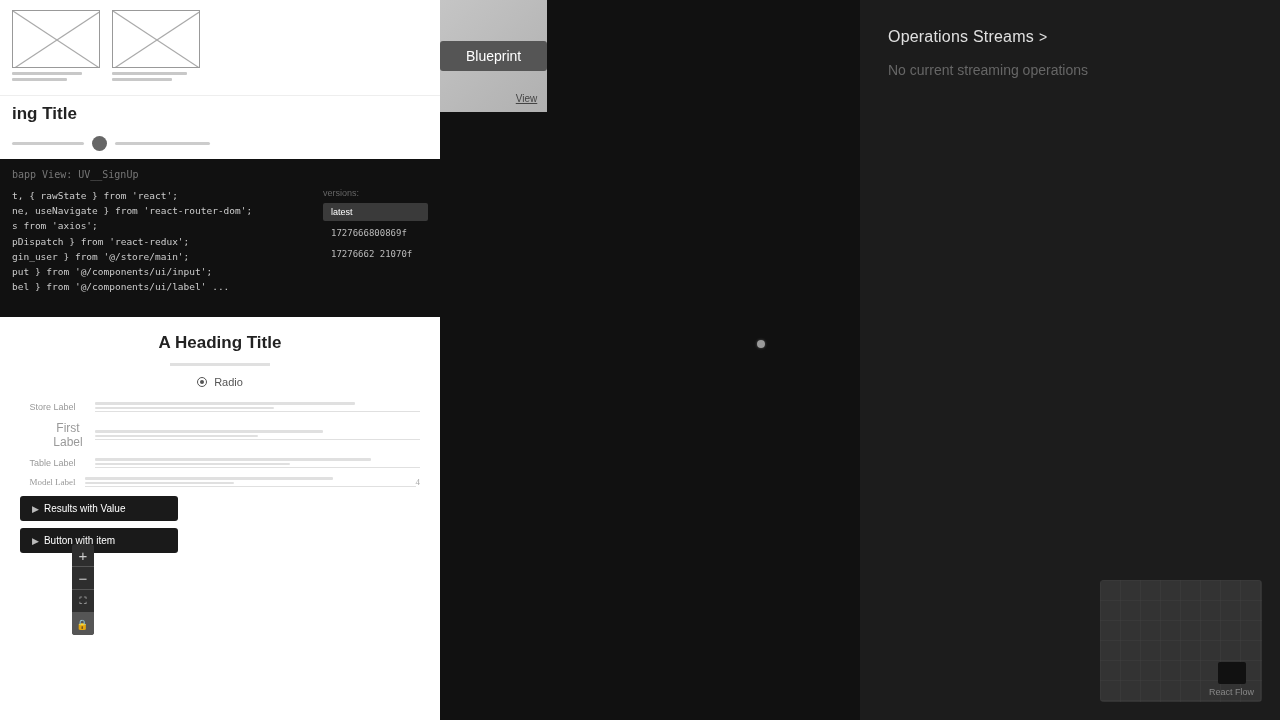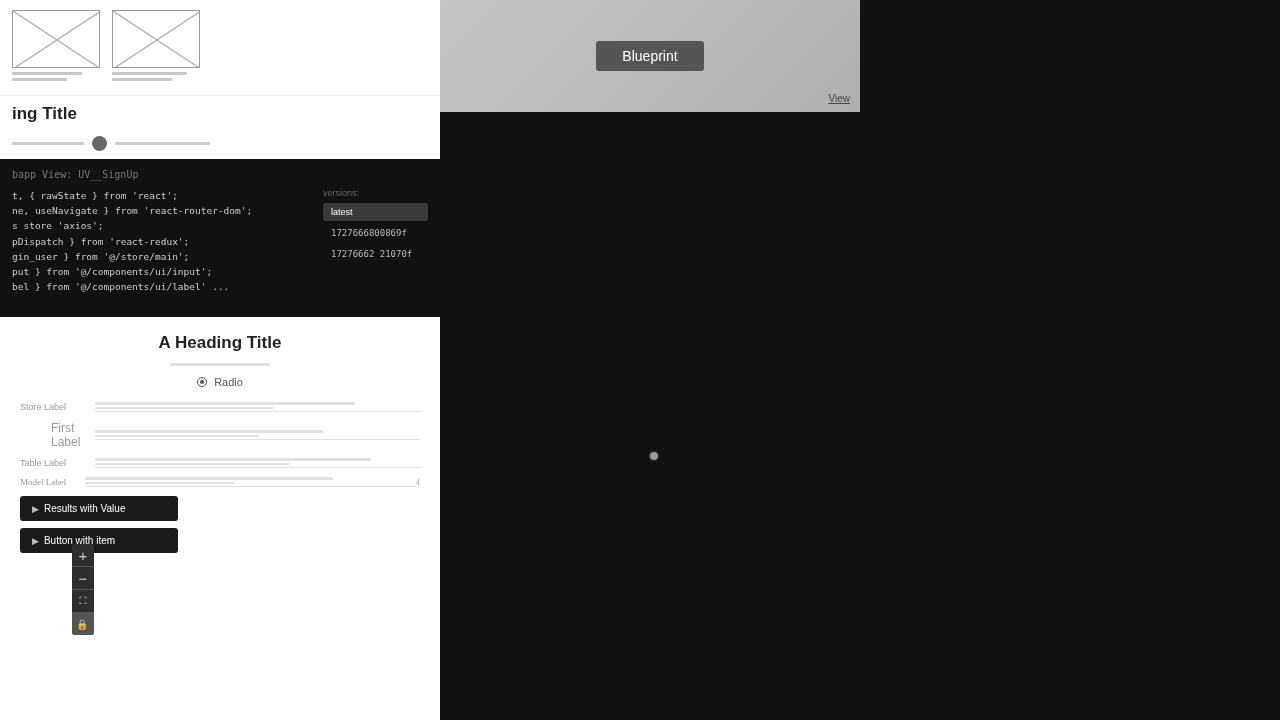--- a/index.html
+++ b/index.html
@@ -58,21 +58,21 @@
           <div style="width:95px;height:3px;background:#ccc;border-radius:2px;"></div>
         </div>
       </div>
 
       <div style="background:#111;padding:10px 12px;height:158px;overflow:hidden;">
         <div style="font-family:monospace;font-size:10px;color:#777;margin-bottom:8px;">bapp View: UV__SignUp</div>
         <div style="display:flex;gap:0;">
           <div style="flex:1;">
             <div style="font-family:monospace;font-size:9.5px;color:#ccc;line-height:1.6;">t, { rawState } from 'react';</div>
             <div style="font-family:monospace;font-size:9.5px;color:#ccc;line-height:1.6;">ne, useNavigate } from 'react-router-dom';</div>
-            <div style="font-family:monospace;font-size:9.5px;color:#ccc;line-height:1.6;">s store 'axios';</div>
+            <div style="font-family:monospace;font-size:9.5px;color:#ccc;line-height:1.6;">s from 'axios';</div>
             <div style="font-family:monospace;font-size:9.5px;color:#ccc;line-height:1.6;">pDispatch } from 'react-redux';</div>
             <div style="font-family:monospace;font-size:9.5px;color:#ccc;line-height:1.6;">gin_user } from '@/store/main';</div>
             <div style="font-family:monospace;font-size:9.5px;color:#ccc;line-height:1.6;">put } from '@/components/ui/input';</div>
             <div style="font-family:monospace;font-size:9.5px;color:#ccc;line-height:1.6;">bel } from '@/components/ui/label' ...</div>
           </div>
           <div style="width:105px;flex-shrink:0;">
             <div style="font-size:9px;color:#666;margin-bottom:5px;">versions:</div>
             <div style="padding:4px 8px;font-size:9px;color:#fff;margin-bottom:3px;cursor:pointer;background:#3a3a3a;border-radius:2px;">latest</div>
             <div style="padding:4px 8px;font-size:9px;color:#bbb;margin-bottom:3px;cursor:pointer;font-family:monospace;">1727666800869f</div>
             <div style="padding:4px 8px;font-size:9px;color:#bbb;margin-bottom:3px;cursor:pointer;font-family:monospace;">17276662 21070f</div>
@@ -83,21 +83,21 @@
       <div style="background:#fff;padding:16px 20px;overflow:hidden;">
         <div style="font-size:17px;font-weight:600;color:#222;text-align:center;margin-bottom:10px;">A Heading Title</div>
         <div style="width:100px;height:3px;background:#e0e0e0;margin:0 auto 10px;"></div>
         <div style="display:flex;align-items:center;gap:7px;justify-content:center;margin-bottom:14px;">
           <div style="width:10px;height:10px;border-radius:50%;border:1.5px solid #555;flex-shrink:0;cursor:pointer;position:relative;display:flex;align-items:center;justify-content:center;">
             <div style="width:4px;height:4px;border-radius:50%;background:#555;"></div>
           </div>
           <div style="font-size:11px;color:#555;">Radio</div>
         </div>
 
-        <div style="">
+        <div style="text-align:center;">
           <div style="display:flex;align-items:center;gap:10px;margin-bottom:9px;">
             <div style="font-size:9px;color:#999;width:65px;flex-shrink:0;">Store Label</div>
             <div style="flex:1;display:flex;flex-direction:column;gap:2px;cursor:text;border-bottom:1px solid #e0e0e0;padding-bottom:2px;">
               <div style="height:2.5px;width:80%;background:#e0e0e0;border-radius:1px;"></div>
               <div style="height:2.5px;width:55%;background:#e0e0e0;border-radius:1px;"></div>
             </div>
           </div>
           <div style="display:flex;align-items:center;gap:10px;margin-bottom:9px;">
             <div style="font-size:12px;color:#999;width:65px;flex-shrink:0;padding-left:31px;">First Label</div>
             <div style="flex:1;display:flex;flex-direction:column;gap:2px;cursor:text;border-bottom:1px solid #e0e0e0;padding-bottom:2px;">
@@ -138,31 +138,58 @@
         <button style="width:22px;height:22px;background:transparent;color:#ccc;border:none;cursor:pointer;font-size:15px;display:flex;align-items:center;justify-content:center;line-height:1;">+</button>
         <div style="height:1px;background:#555;"></div>
         <button style="width:22px;height:22px;background:transparent;color:#ccc;border:none;cursor:pointer;font-size:15px;display:flex;align-items:center;justify-content:center;line-height:1;">−</button>
         <div style="height:1px;background:#555;"></div>
         <button style="width:22px;height:22px;background:transparent;color:#ccc;border:none;cursor:pointer;font-size:10px;display:flex;align-items:center;justify-content:center;">⛶</button>
         <div style="height:1px;background:#555;"></div>
         <button style="width:22px;height:22px;background:#555;color:#ccc;border:none;cursor:pointer;font-size:10px;display:flex;align-items:center;justify-content:center;">🔒</button>
       </div>
     </div>
 
-    <div style="width:420px;height:720px;display:flex;flex-direction:column;background:#111;overflow:hidden;">
+    <div style="width:420px;height:720px;display:flex;flex-direction:row;background:#111;overflow:hidden;">
 
       <div style="background:#bbb;height:112px;display:flex;align-items:center;justify-content:center;position:relative;flex-shrink:0;">
 
         <div style="position:absolute;inset:0;background:linear-gradient(135deg,#c5c5c5,#b0b0b0);"></div>
         <button style="position:relative;background:#555;color:#fff;border:none;padding:7px 26px;font-size:14px;border-radius:3px;cursor:pointer;z-index:1;">Blueprint</button>
         <div style="position:absolute;bottom:8px;right:10px;font-size:10px;color:#444;text-decoration:underline;cursor:pointer;z-index:1;">View</div>
       </div>
 
       <div style="flex:1;background:#111;position:relative;">
 
         <div style="position:absolute;top:340px;left:210px;width:8px;height:8px;border-radius:50%;background:rgba(200,200,200,0.75);pointer-events:none;box-shadow:0 0 3px rgba(255,255,255,0.3);"></div>
       </div>
     </div>
 
   </div>
 
+  <div style="width:420px;height:720px;background:#1c1c1c;padding:28px 28px;position:relative;flex-shrink:0;">
+
+    <div style="display:flex;align-items:center;gap:5px;margin-bottom:14px;">
+      <span style="color:#e0e0e0;font-size:16px;font-weight:500;letter-spacing:0.2px;">Operations Streams</span>
+      <span style="color:#e0e0e0;font-size:14px;cursor:pointer;">&gt;</span>
+    </div>
+
+    <div style="color:#666;font-size:14px;line-height:1.5;">No current streaming operations</div>
+
+    <div style="position:absolute;bottom:18px;right:18px;width:162px;height:122px;background:#2a2a2a;border-radius:4px;overflow:hidden;cursor:pointer;">
+      <div style="width:100%;height:100%;background:#333;position:relative;">
+
+        <svg width="162" height="122" style="position:absolute;top:0;left:0;opacity:0.3;">
+          <defs>
+            <pattern id="grid" width="20" height="20" patternUnits="userSpaceOnUse">
+              <path d="M 20 0 L 0 0 0 20" fill="none" stroke="#888" stroke-width="0.5"></path>
+            </pattern>
+          </defs>
+          <rect width="162" height="122" fill="url(#grid)"></rect>
+        </svg>
+
+        <div style="position:absolute;bottom:18px;right:16px;width:28px;height:22px;background:#111;border-radius:2px;"></div>
+        <div style="position:absolute;bottom:5px;right:8px;font-size:9px;color:#888;">React Flow</div>
+      </div>
+    </div>
+
+  </div>
 
 </div>
 
 </body></html>

